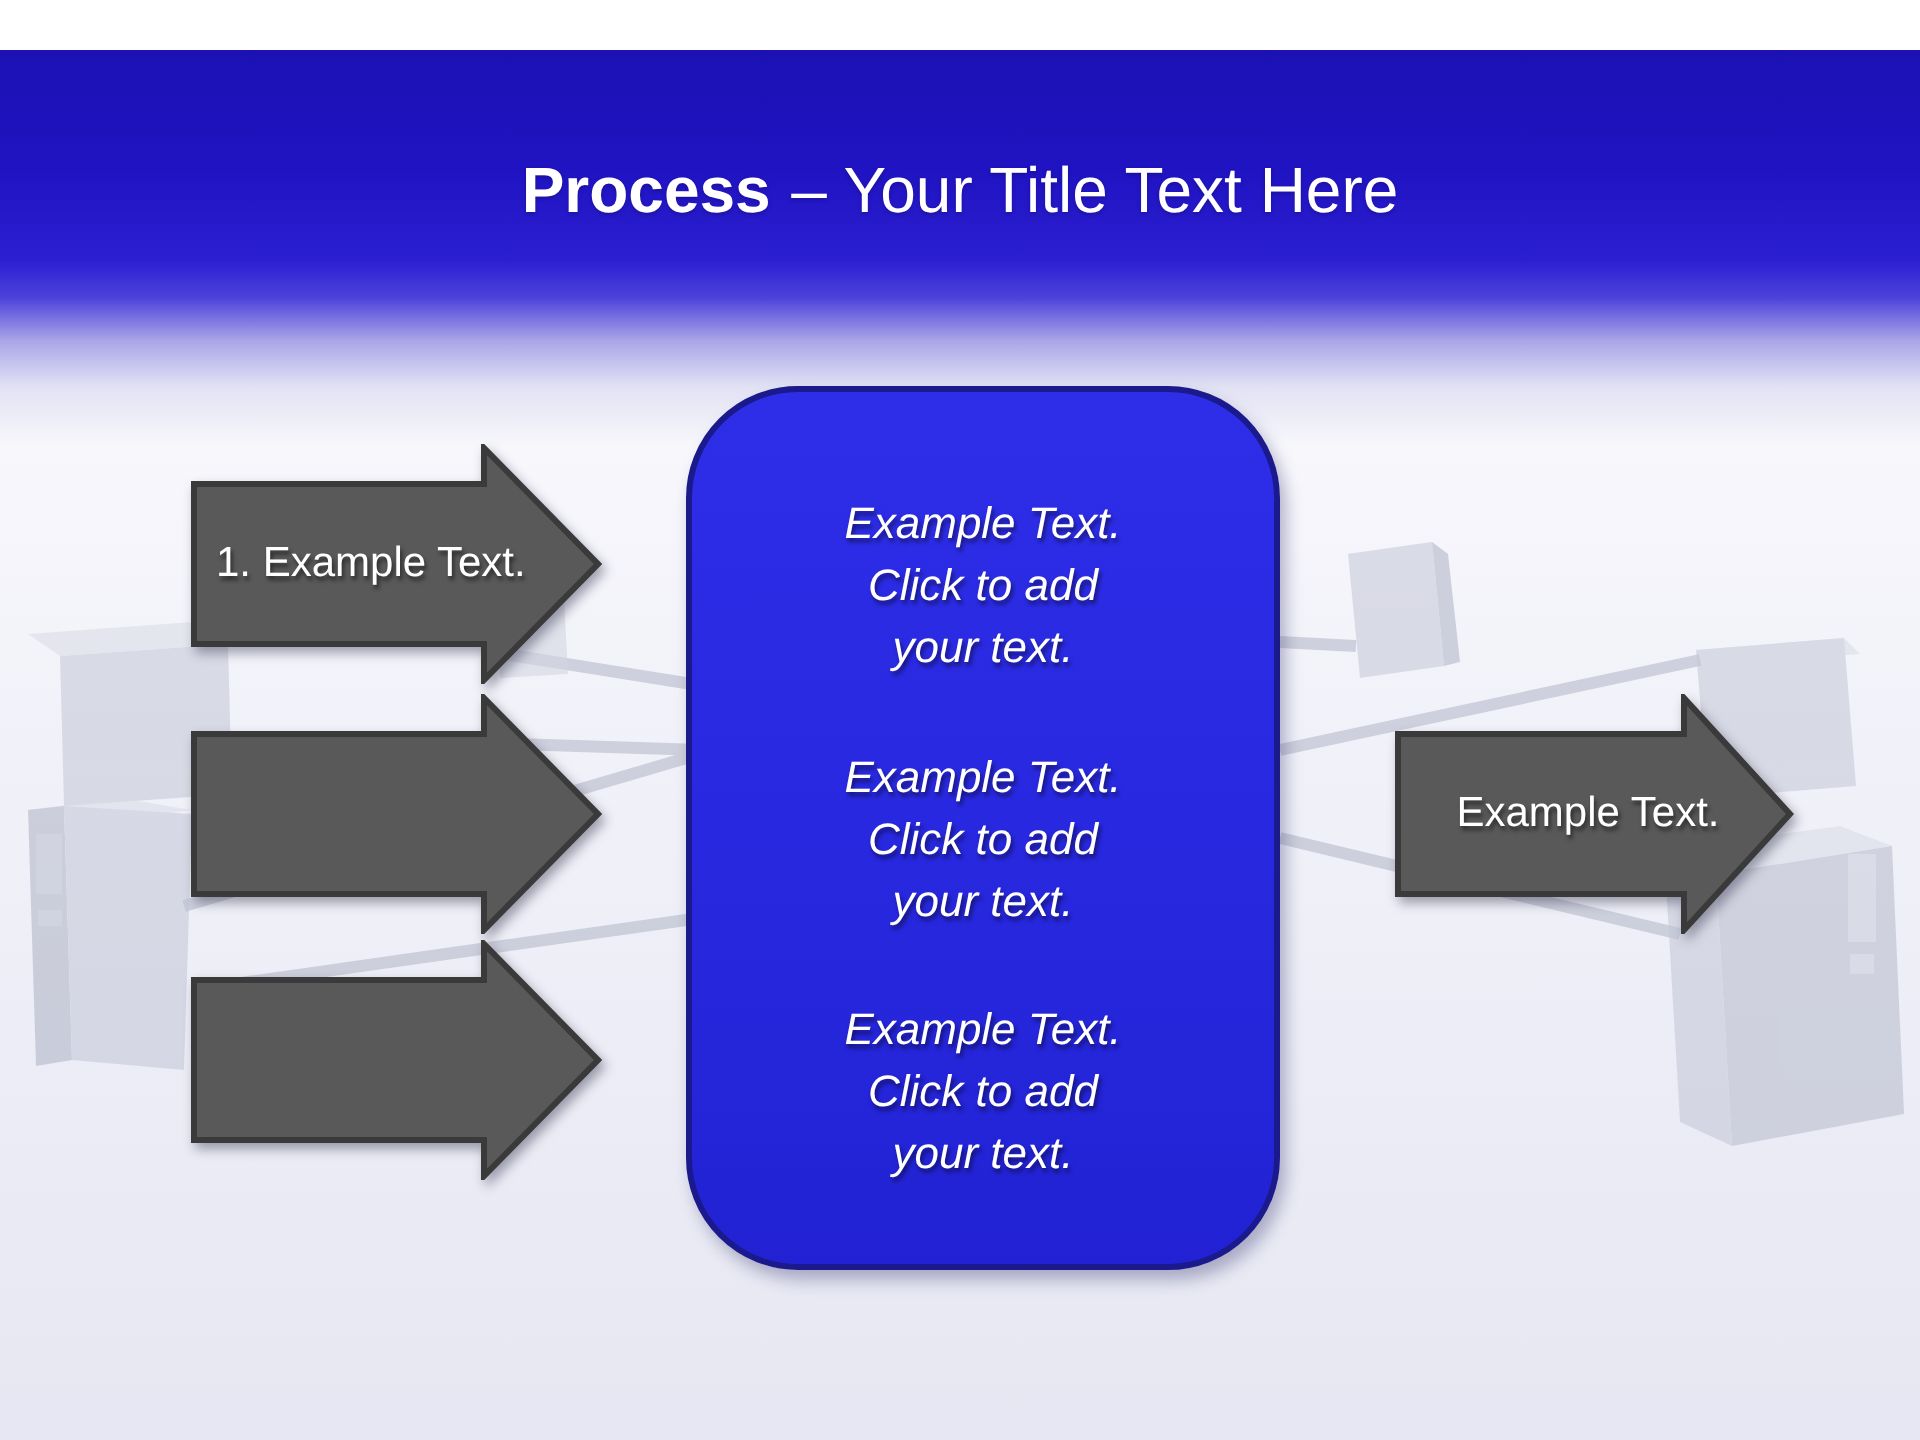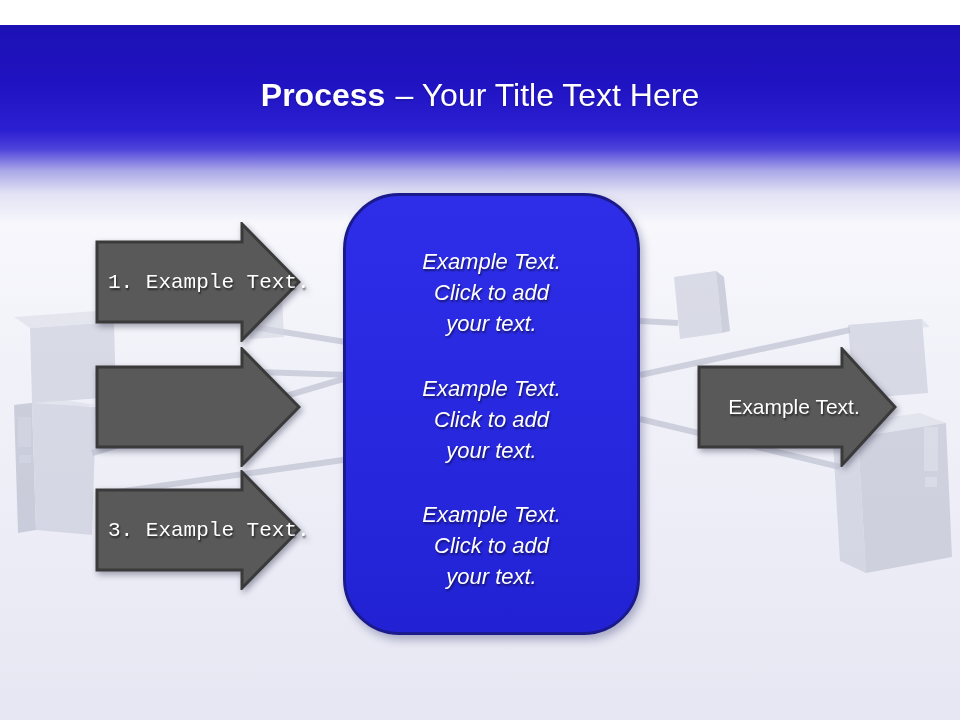--- a/index.html
+++ b/index.html
@@ -41,21 +41,21 @@
     filter: drop-shadow(2px 3px 3px rgba(50,50,75,0.45));
   }
   .arrow svg { display: block; }
   .arrow .arrow-label {
     position: absolute; top: 0; height: 100%;
     display: flex; align-items: center;
     color: #ffffff; font-size: 21px;
     text-shadow: 1px 2px 2px rgba(0,0,0,0.55);
     white-space: nowrap; pointer-events: none;
   }
-  .arrow-left .arrow-label { left: 13px; right: 20px; justify-content: flex-start; font-family: Liberation Mono, monospace; }
+  .arrow-left .arrow-label { left: 13px; right: 20px; justify-content: flex-start; }
   .arrow-right .arrow-label { left: 0; width: 194px; justify-content: center; }
 
   #arrow-step-1 { left: 95px; top: 197px; }
   #arrow-step-2 { left: 95px; top: 322px; }
   #arrow-step-3 { left: 95px; top: 445px; }
   #arrow-output { left: 697px; top: 322px; }
 
   
   .panel {
     position: absolute; left: 343px; top: 168px; width: 297px; height: 442px;
@@ -139,21 +139,20 @@
   <div class="arrow arrow-left" id="arrow-step-2">
     <svg width="206" height="120" viewBox="0 0 206 120">
       <polygon points="2,20 147,20 147,2 204,60 147,118 147,100 2,100" fill="#595959" stroke="#3a3a3a" stroke-width="3"></polygon>
     </svg>
   </div>
 
   <div class="arrow arrow-left" id="arrow-step-3">
     <svg width="206" height="120" viewBox="0 0 206 120">
       <polygon points="2,20 147,20 147,2 204,60 147,118 147,100 2,100" fill="#595959" stroke="#3a3a3a" stroke-width="3"></polygon>
     </svg>
-    <div class="arrow-label">3. Example Text.</div>
   </div>
 
   <div class="arrow arrow-right" id="arrow-output">
     <svg width="200" height="120" viewBox="0 0 200 120">
       <polygon points="2,20 145,20 145,2 198,60 145,118 145,100 2,100" fill="#595959" stroke="#3a3a3a" stroke-width="3"></polygon>
     </svg>
     <div class="arrow-label">Example Text.</div>
   </div>
 
   <div class="panel">

